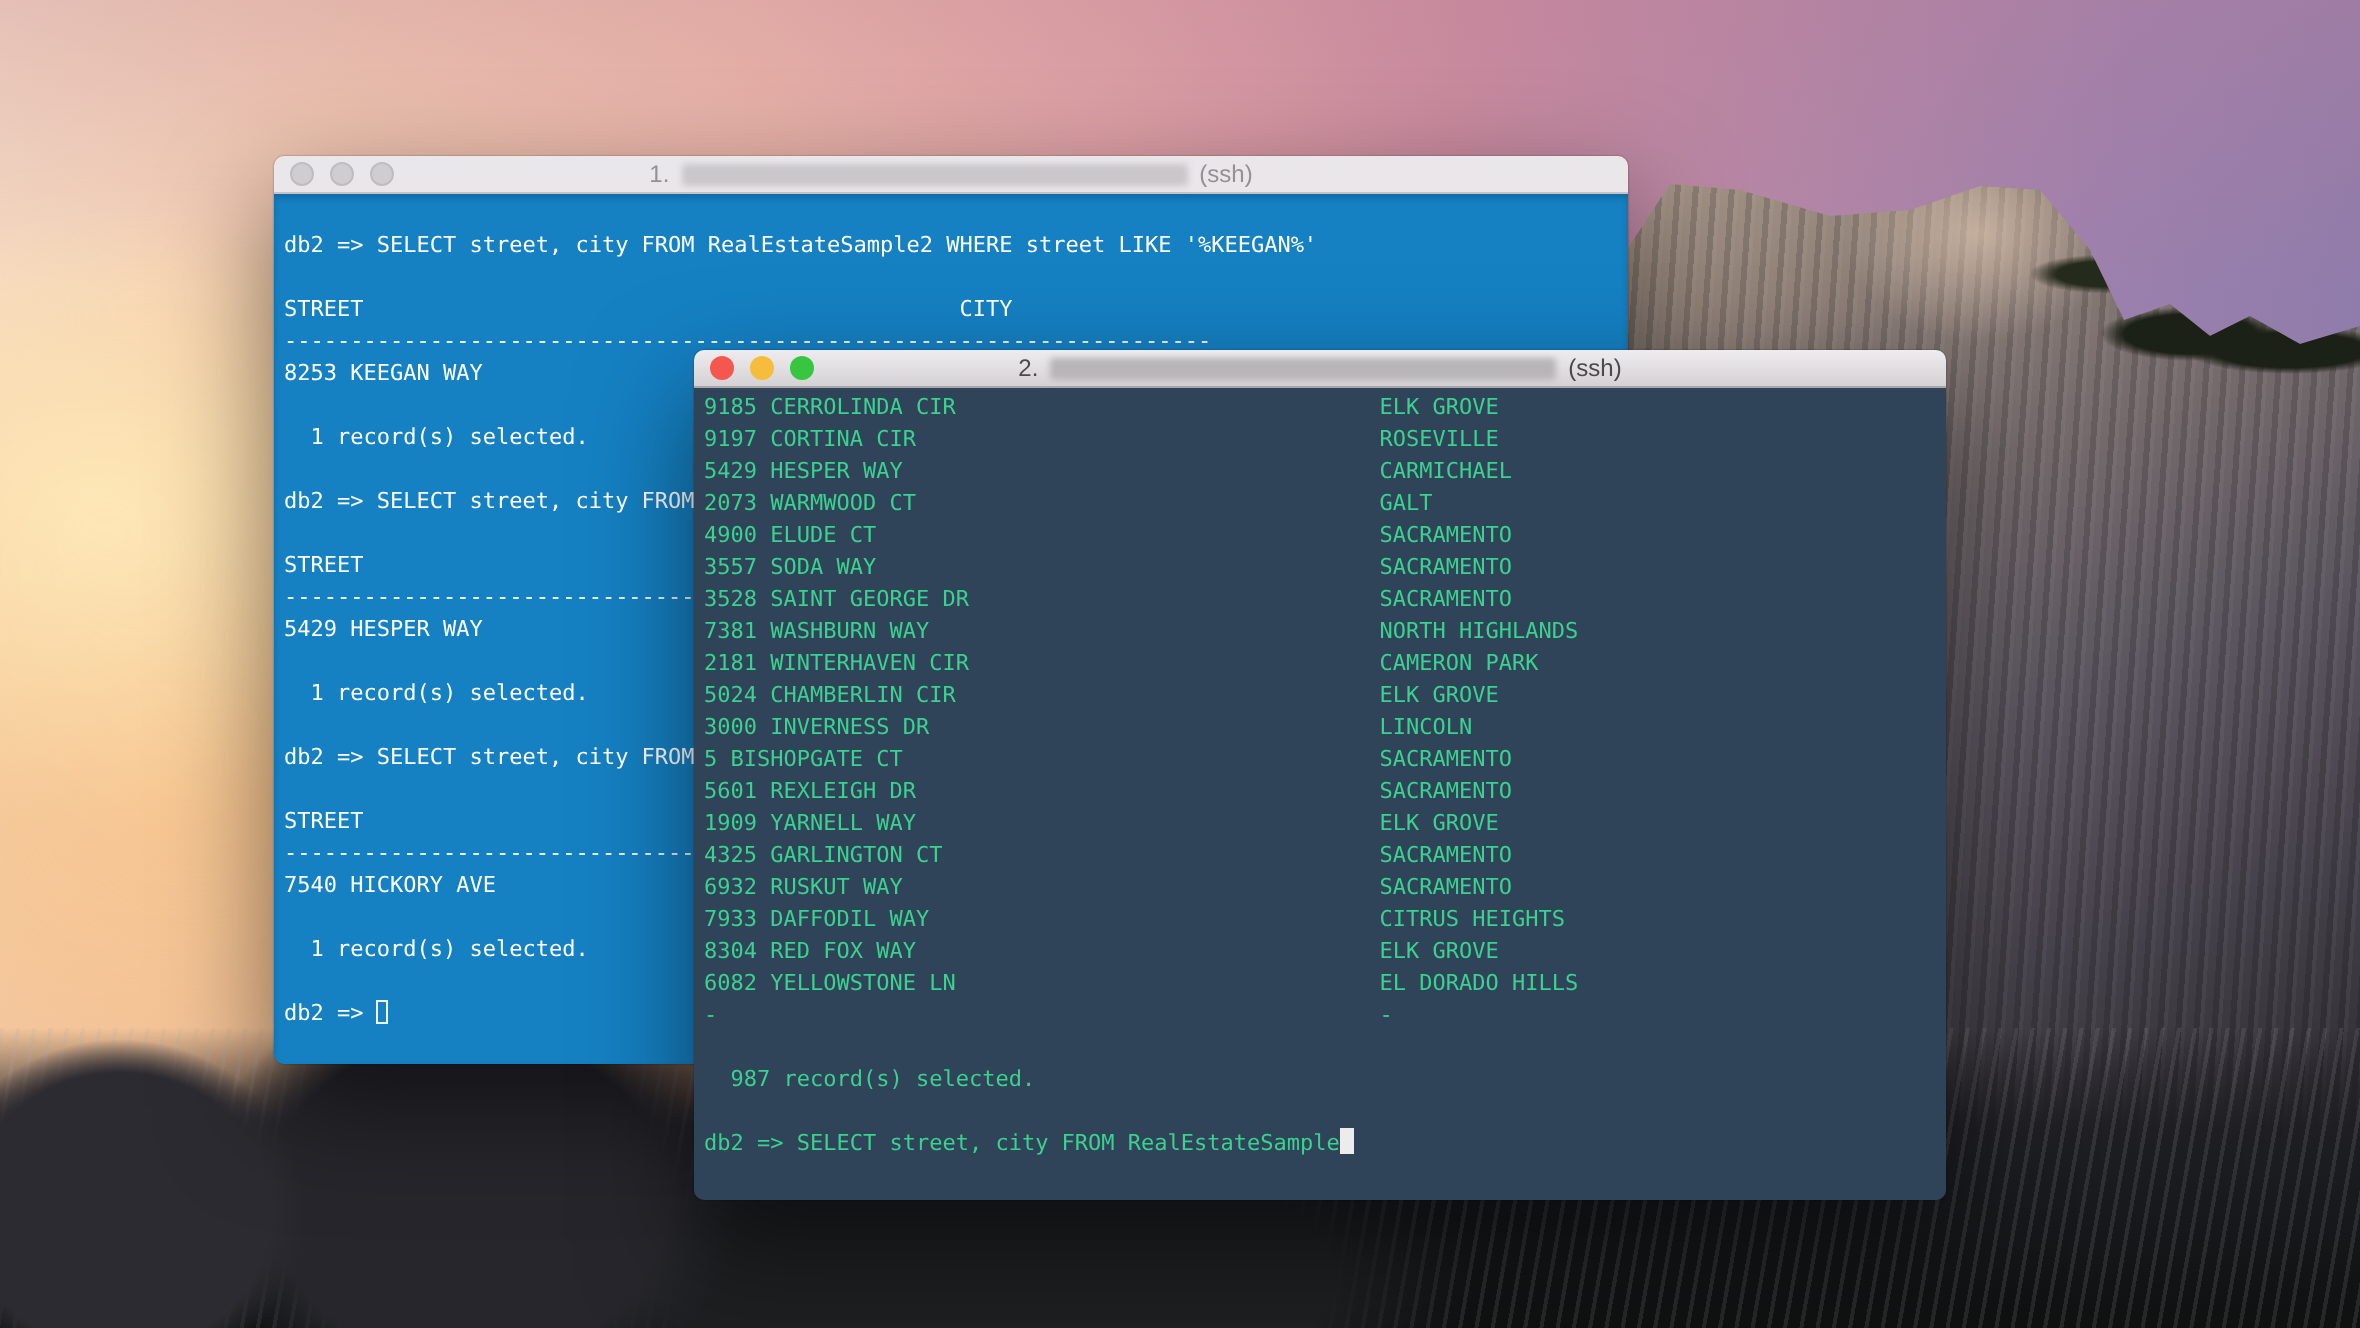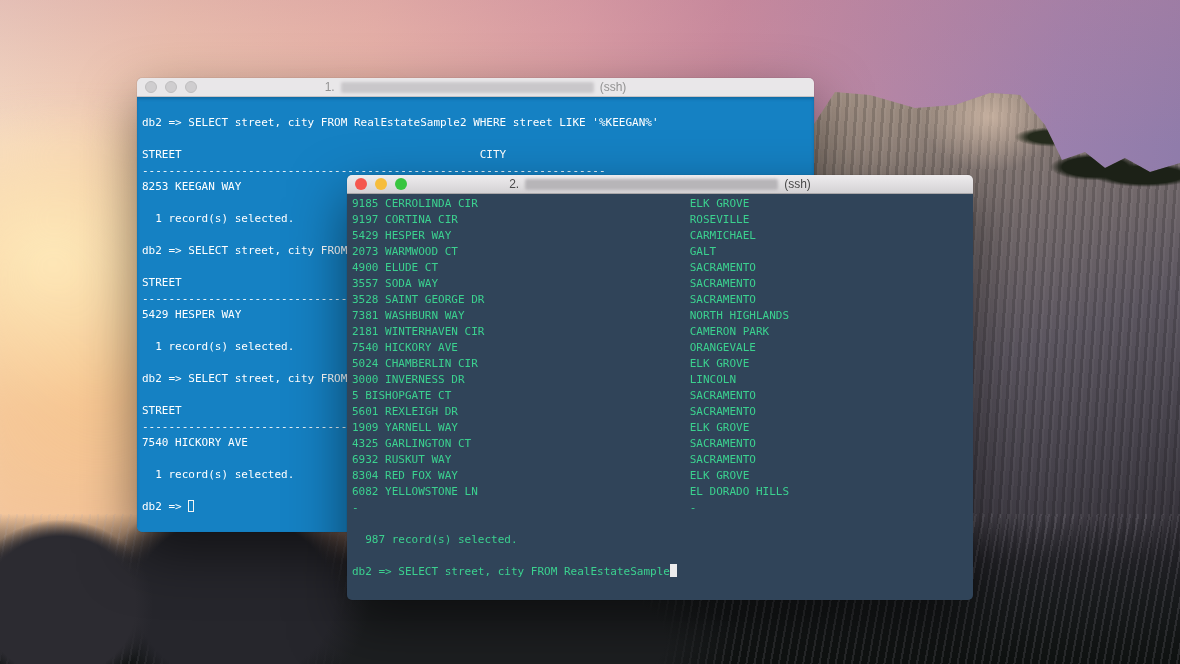--- a/index.html
+++ b/index.html
@@ -186,28 +186,28 @@
     <div>
         <div class="tline">9185 CERROLINDA CIR                                ELK GROVE</div>
         <div class="tline">9197 CORTINA CIR                                   ROSEVILLE</div>
         <div class="tline">5429 HESPER WAY                                    CARMICHAEL</div>
         <div class="tline">2073 WARMWOOD CT                                   GALT</div>
         <div class="tline">4900 ELUDE CT                                      SACRAMENTO</div>
         <div class="tline">3557 SODA WAY                                      SACRAMENTO</div>
         <div class="tline">3528 SAINT GEORGE DR                               SACRAMENTO</div>
         <div class="tline">7381 WASHBURN WAY                                  NORTH HIGHLANDS</div>
         <div class="tline">2181 WINTERHAVEN CIR                               CAMERON PARK</div>
-        <div class="tline">7540 HICKORY AVE                                   ORANGEVALE</div>
         <div class="tline">5024 CHAMBERLIN CIR                                ELK GROVE</div>
         <div class="tline">3000 INVERNESS DR                                  LINCOLN</div>
         <div class="tline">5 BISHOPGATE CT                                    SACRAMENTO</div>
         <div class="tline">5601 REXLEIGH DR                                   SACRAMENTO</div>
         <div class="tline">1909 YARNELL WAY                                   ELK GROVE</div>
         <div class="tline">4325 GARLINGTON CT                                 SACRAMENTO</div>
         <div class="tline">6932 RUSKUT WAY                                    SACRAMENTO</div>
+        <div class="tline">7933 DAFFODIL WAY                                  CITRUS HEIGHTS</div>
         <div class="tline">8304 RED FOX WAY                                   ELK GROVE</div>
         <div class="tline">6082 YELLOWSTONE LN                                EL DORADO HILLS</div>
         <div class="tline">-                                                  -</div>
       </div>
     <div class="tline"></div>
     <div class="tline">  987 record(s) selected.</div>
     <div class="tline"></div>
     <div class="tline prompt-line"><span>db2 =&gt; SELECT street, city FROM RealEstateSample</span><span class="cursor-solid"></span></div>
   </div>
 </div>

